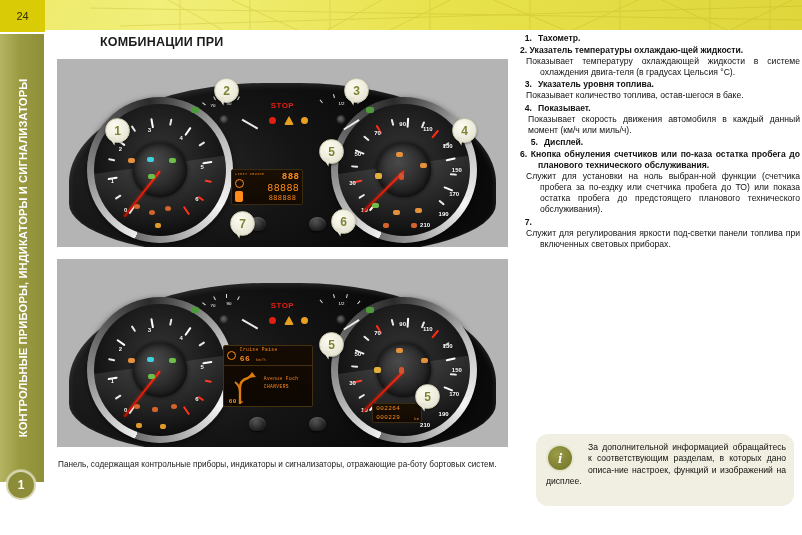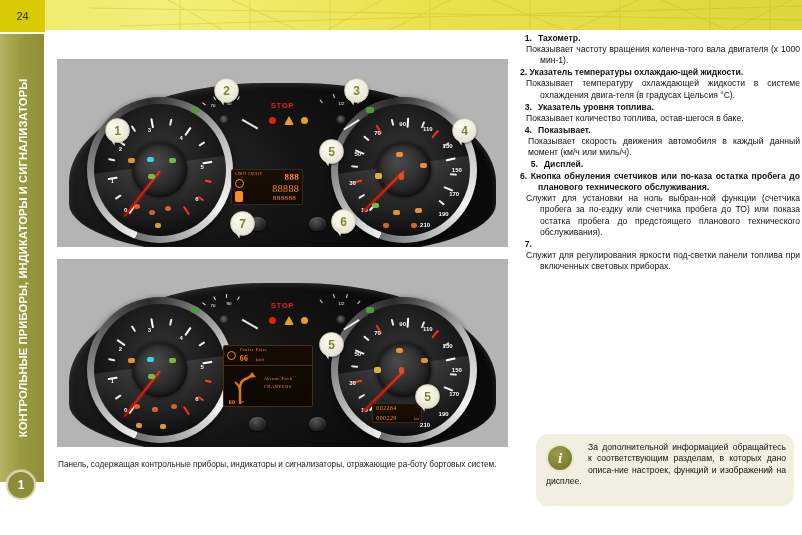--- a/index.html
+++ b/index.html
@@ -152,21 +152,21 @@
   .mg-tick { position:absolute; width:1px; height:4px; background:#ddd; transform-origin:50% 100%; }
   .mg-num { position:absolute; color:#fff; font-size:4.4px; }
 
   .lcd {
     position:absolute;
     background: linear-gradient(180deg,#1a0f03,#120a02);
     border:1px solid #3a2a10;
     border-radius:2px;
     overflow:hidden;
   }
-  .seg { color:#ff8c1a; font-family:Liberation Serif, serif; letter-spacing:.4px; }
+  .seg { color:#ff8c1a; font-family:Liberation Mono, monospace; letter-spacing:.4px; }
 
   .navlcd {
     position:absolute;
     background: linear-gradient(180deg,#150b02,#0d0702);
     border:1px solid #45300f; border-radius:2px; overflow:hidden;
   }
 
   .knob {
     position:absolute; width:17px; height:14px; border-radius:50% 50% 45% 45%;
     background: radial-gradient(circle at 40% 30%, #555, #1c1c1c 70%, #0b0b0b);
@@ -267,20 +267,21 @@
     <div class="pagenum-cell">24</div>
   </div>
   <div class="band-sep"></div>
 
   <div class="sidebar">
     <div class="sidebar-label">КОНТРОЛЬНЫЕ ПРИБОРЫ, ИНДИКАТОРЫ И СИГНАЛИЗАТОРЫ</div>
   </div>
   <div class="sidebar-strip-right"></div>
   <div class="sidebar-badge">1</div>
 
+  <div class="main-title">КОМБИНАЦИИ ПРИ</div>
 
   <div class="figure" id="figure-1">
     <div class="cluster">
 
       <div class="dial-ring" style="left:18px; top:14px; width:146px; height:146px;">
         <div class="dial-face">
           <div class="tick major" style="transform:rotate(125deg)">
               <i></i>
             </div>
           <div class="tick" style="transform:rotate(147deg)">
@@ -678,21 +679,20 @@
 
   <div class="caption">Панель, содержащая контрольные приборы, индикаторы и сигнализаторы, отражающие ра-боту бортовых систем.</div>
 
   <div class="rightcol">
 
     <div class="rc-item">
       <div class="rc-head">
           <span class="num">1.</span>
           <span>Тахометр.</span>
         </div>
-      <div class="rc-body">Показывает  частоту  вращения коленча-того вала двигателя (х 1000 мин-1).</div>
     </div>
 
     <div class="rc-item">
       <div class="rc-head just"><span class="num">2.</span> <span>Указатель  температуры  охлаждаю-щей жидкости.</span></div>
       <div class="rc-body">Показывает  температуру  охлаждающей жидкости  в  системе  охлаждения  двига-теля (в градусах Цельсия °С).</div>
     </div>
 
     <div class="rc-item">
       <div class="rc-head">
           <span class="num">3.</span>

